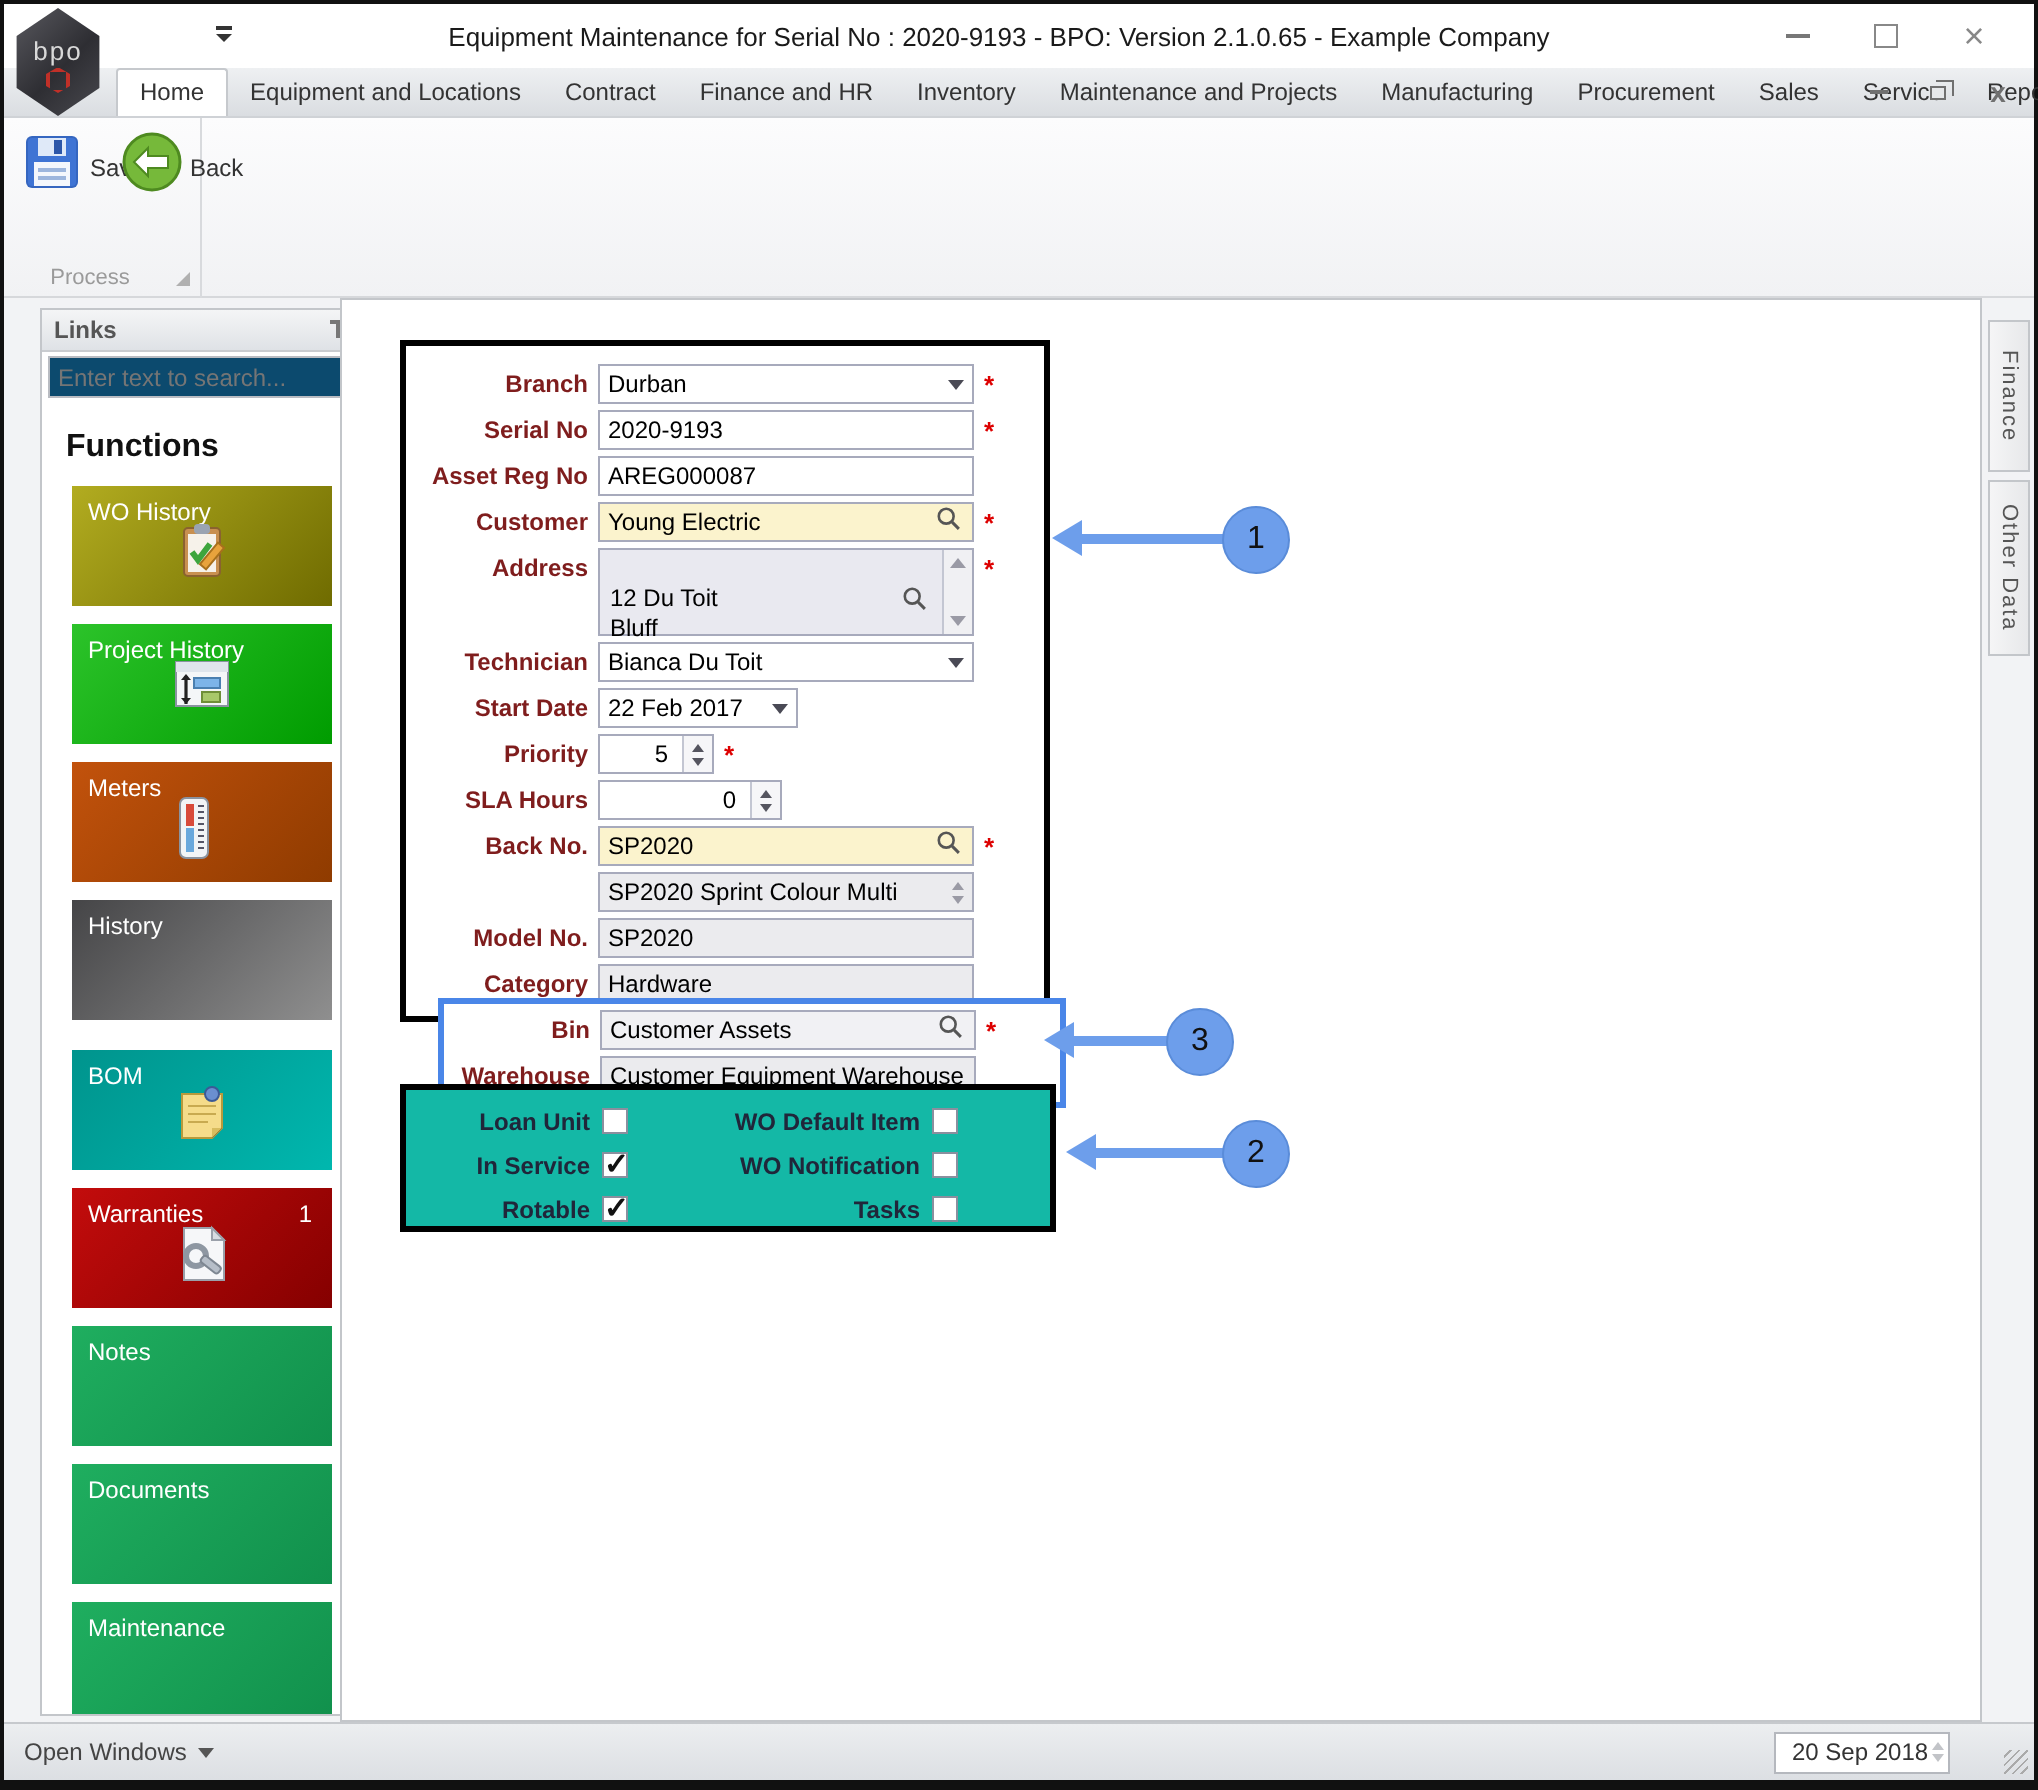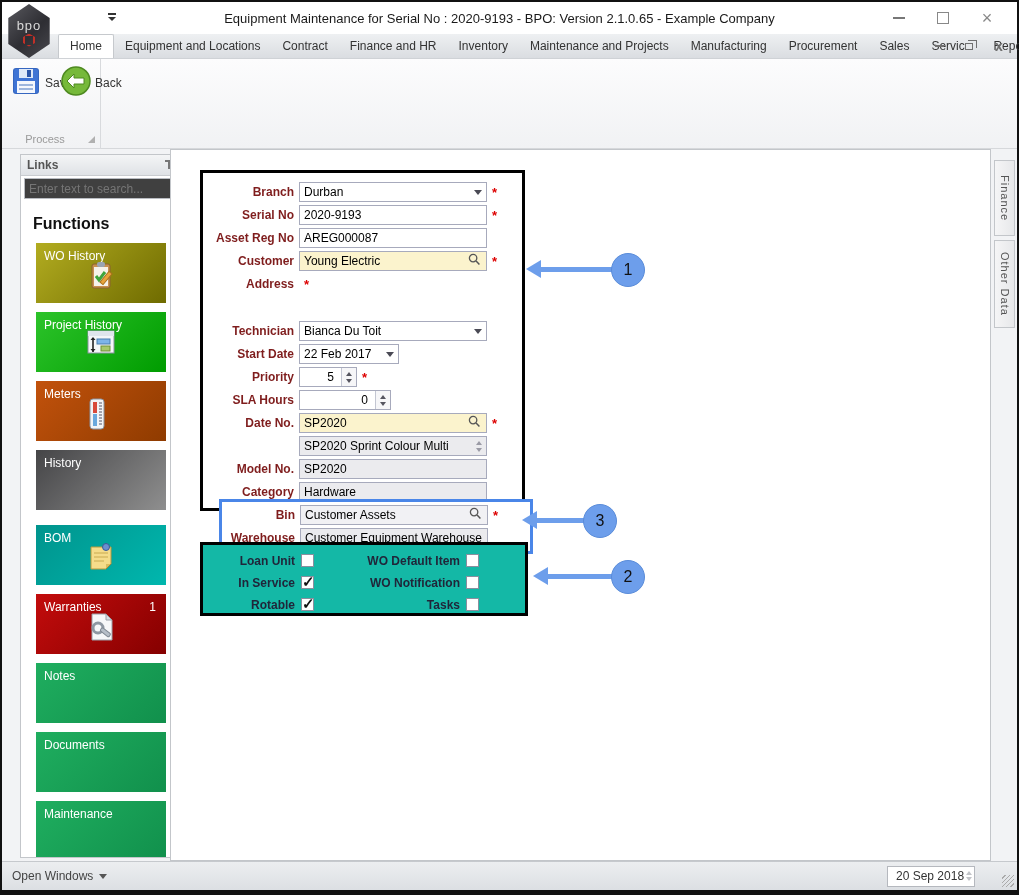--- a/index.html
+++ b/index.html
@@ -60,21 +60,21 @@
   
   .links { position:absolute; left:18px; top:5px; width:162px; bottom:3px; background:#fff;
     border:1px solid #c3c6ca; overflow:hidden; }
   .links-header { height:21px; background:linear-gradient(#f4f5f6,#dfe2e6); border-bottom:1px solid #c9ccd0;
     display:flex; align-items:center; padding:0 6px; }
   .links-header .ttl { flex:1; font-size:12px; font-weight:bold; color:#555; }
   .pin-icon { width:12px; height:12px; position:relative; }
   .pin-icon::before { content:""; position:absolute; left:2px; top:1px; width:7px; height:2px; background:#777; }
   .pin-icon::after { content:""; position:absolute; left:4.5px; top:3px; width:2px; height:7px; background:#777; }
   .links-search { display:flex; align-items:center; margin:2px 3px; border:1px solid #b9bcc2;
-    background:#404040; height:21px; padding:0 4px; }
+    background:#0c4a6e; height:21px; padding:0 4px; }
   .links-search input { flex:1; border:none; outline:none; font-size:12px; color:#9a9a9a;
     font-family:"Liberation Sans",sans-serif; background:transparent; }
   .mag { flex:0 0 14px; }
   .functions-h { font-size:16px; font-weight:bold; color:#111; padding:14px 0 10px 12px; }
   .tiles { padding-left:15px; }
   .tile { position:relative; width:130px; height:60px; margin-bottom:9px; color:#fff; font-size:12px; }
   .tile .tile-label { position:absolute; left:8px; top:6px; }
   .tile .tile-badge { position:absolute; right:10px; top:6px; }
   .tile .tile-icon { position:absolute; left:48px; top:16px; }
 
@@ -406,20 +406,34 @@
                   <circle cx="5.5" cy="5.5" r="4" fill="none" stroke="#555" stroke-width="1.4"></circle>
                   <line x1="8.7" y1="8.7" x2="12.3" y2="12.3" stroke="#555" stroke-width="1.6"></line>
                 </svg>
             </span>
           </div>
           <span class="req">*</span>
         </div>
 
         <div class="frow tall">
           <label class="flabel">Address</label>
+          <div class="addr-box">
+            <span>12 Du Toit
+Bluff</span>
+            <span class="addr-mag">
+              <svg width="13" height="13" viewBox="0 0 14 14">
+                  <circle cx="5.5" cy="5.5" r="4" fill="none" stroke="#555" stroke-width="1.4"></circle>
+                  <line x1="8.7" y1="8.7" x2="12.3" y2="12.3" stroke="#555" stroke-width="1.6"></line>
+                </svg>
+            </span>
+            <span class="addr-scroll">
+              <span class="sc-up"></span>
+              <span class="sc-dn"></span>
+            </span>
+          </div>
           <span class="req" style="padding-top:3px;">*</span>
         </div>
 
         <div class="frow">
           <label class="flabel">Technician</label>
           <div class="ctrl w-full">
             <span class="ctrl-text">Bianca Du Toit</span>
             <span class="dd-arrow"></span>
           </div>
         </div>
@@ -449,21 +463,21 @@
           <div class="ctrl w-sla">
             <span class="ctrl-text num">0</span>
             <span class="spin-col">
               <span class="spin-up"></span>
               <span class="spin-dn"></span>
             </span>
           </div>
         </div>
 
         <div class="frow">
-          <label class="flabel">Date No.</label>
+          <label class="flabel">Back No.</label>
           <div class="ctrl w-full yellow">
             <span class="ctrl-text">SP2020</span>
             <span class="mag">
               <svg width="13" height="13" viewBox="0 0 14 14">
                   <circle cx="5.5" cy="5.5" r="4" fill="none" stroke="#555" stroke-width="1.4"></circle>
                   <line x1="8.7" y1="8.7" x2="12.3" y2="12.3" stroke="#555" stroke-width="1.6"></line>
                 </svg>
             </span>
           </div>
           <span class="req">*</span>

